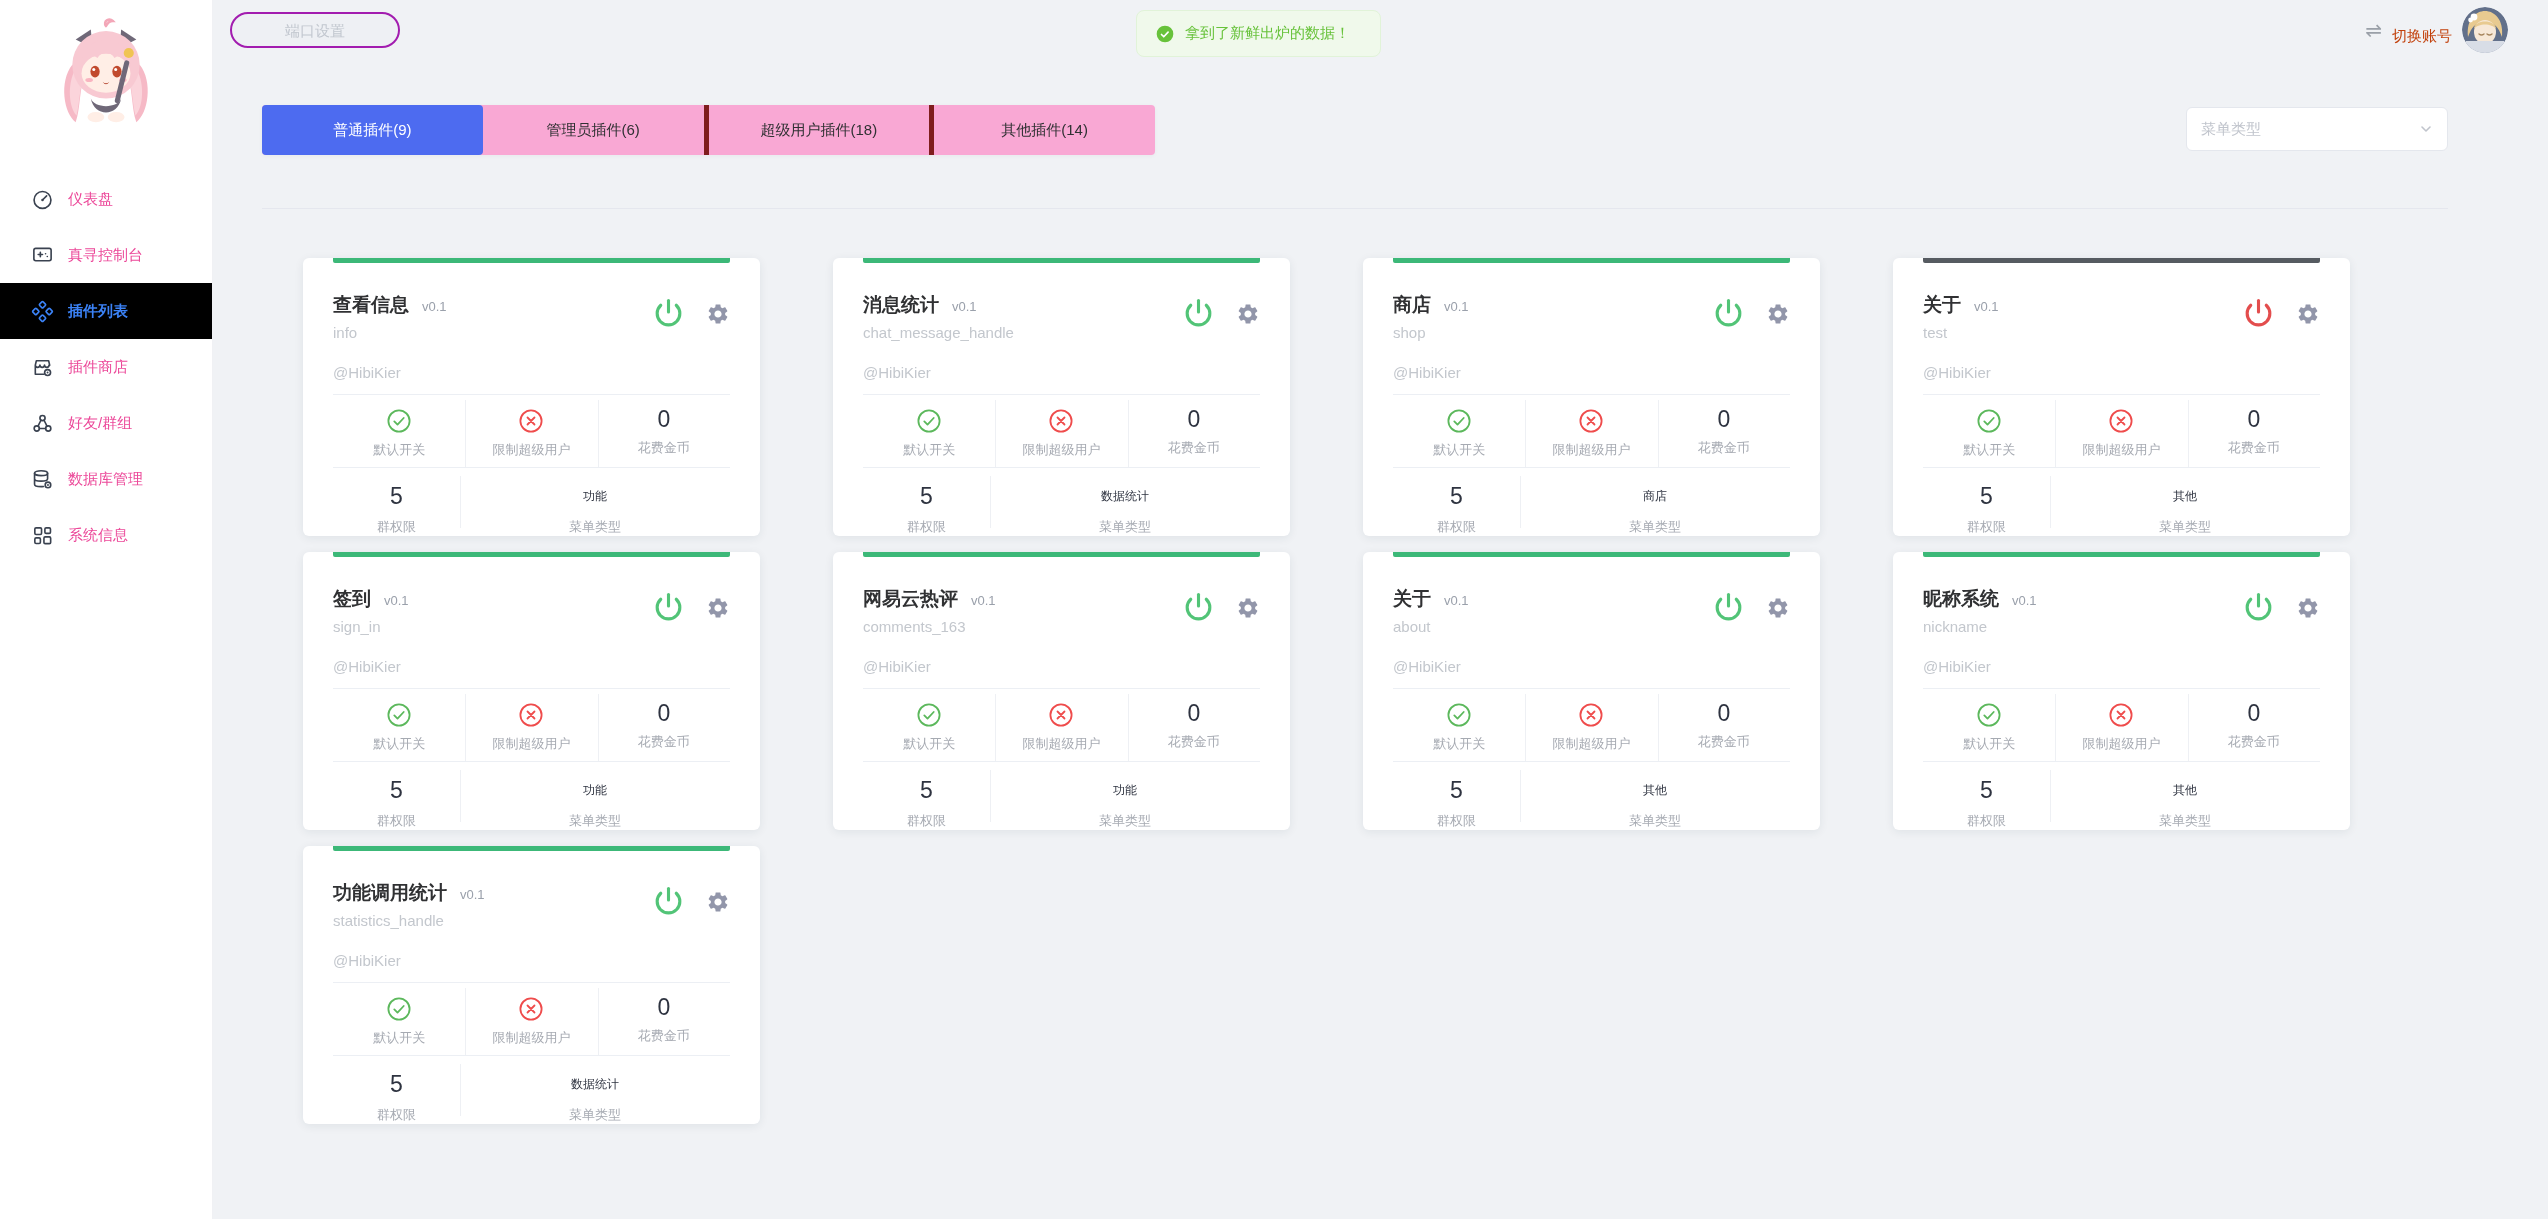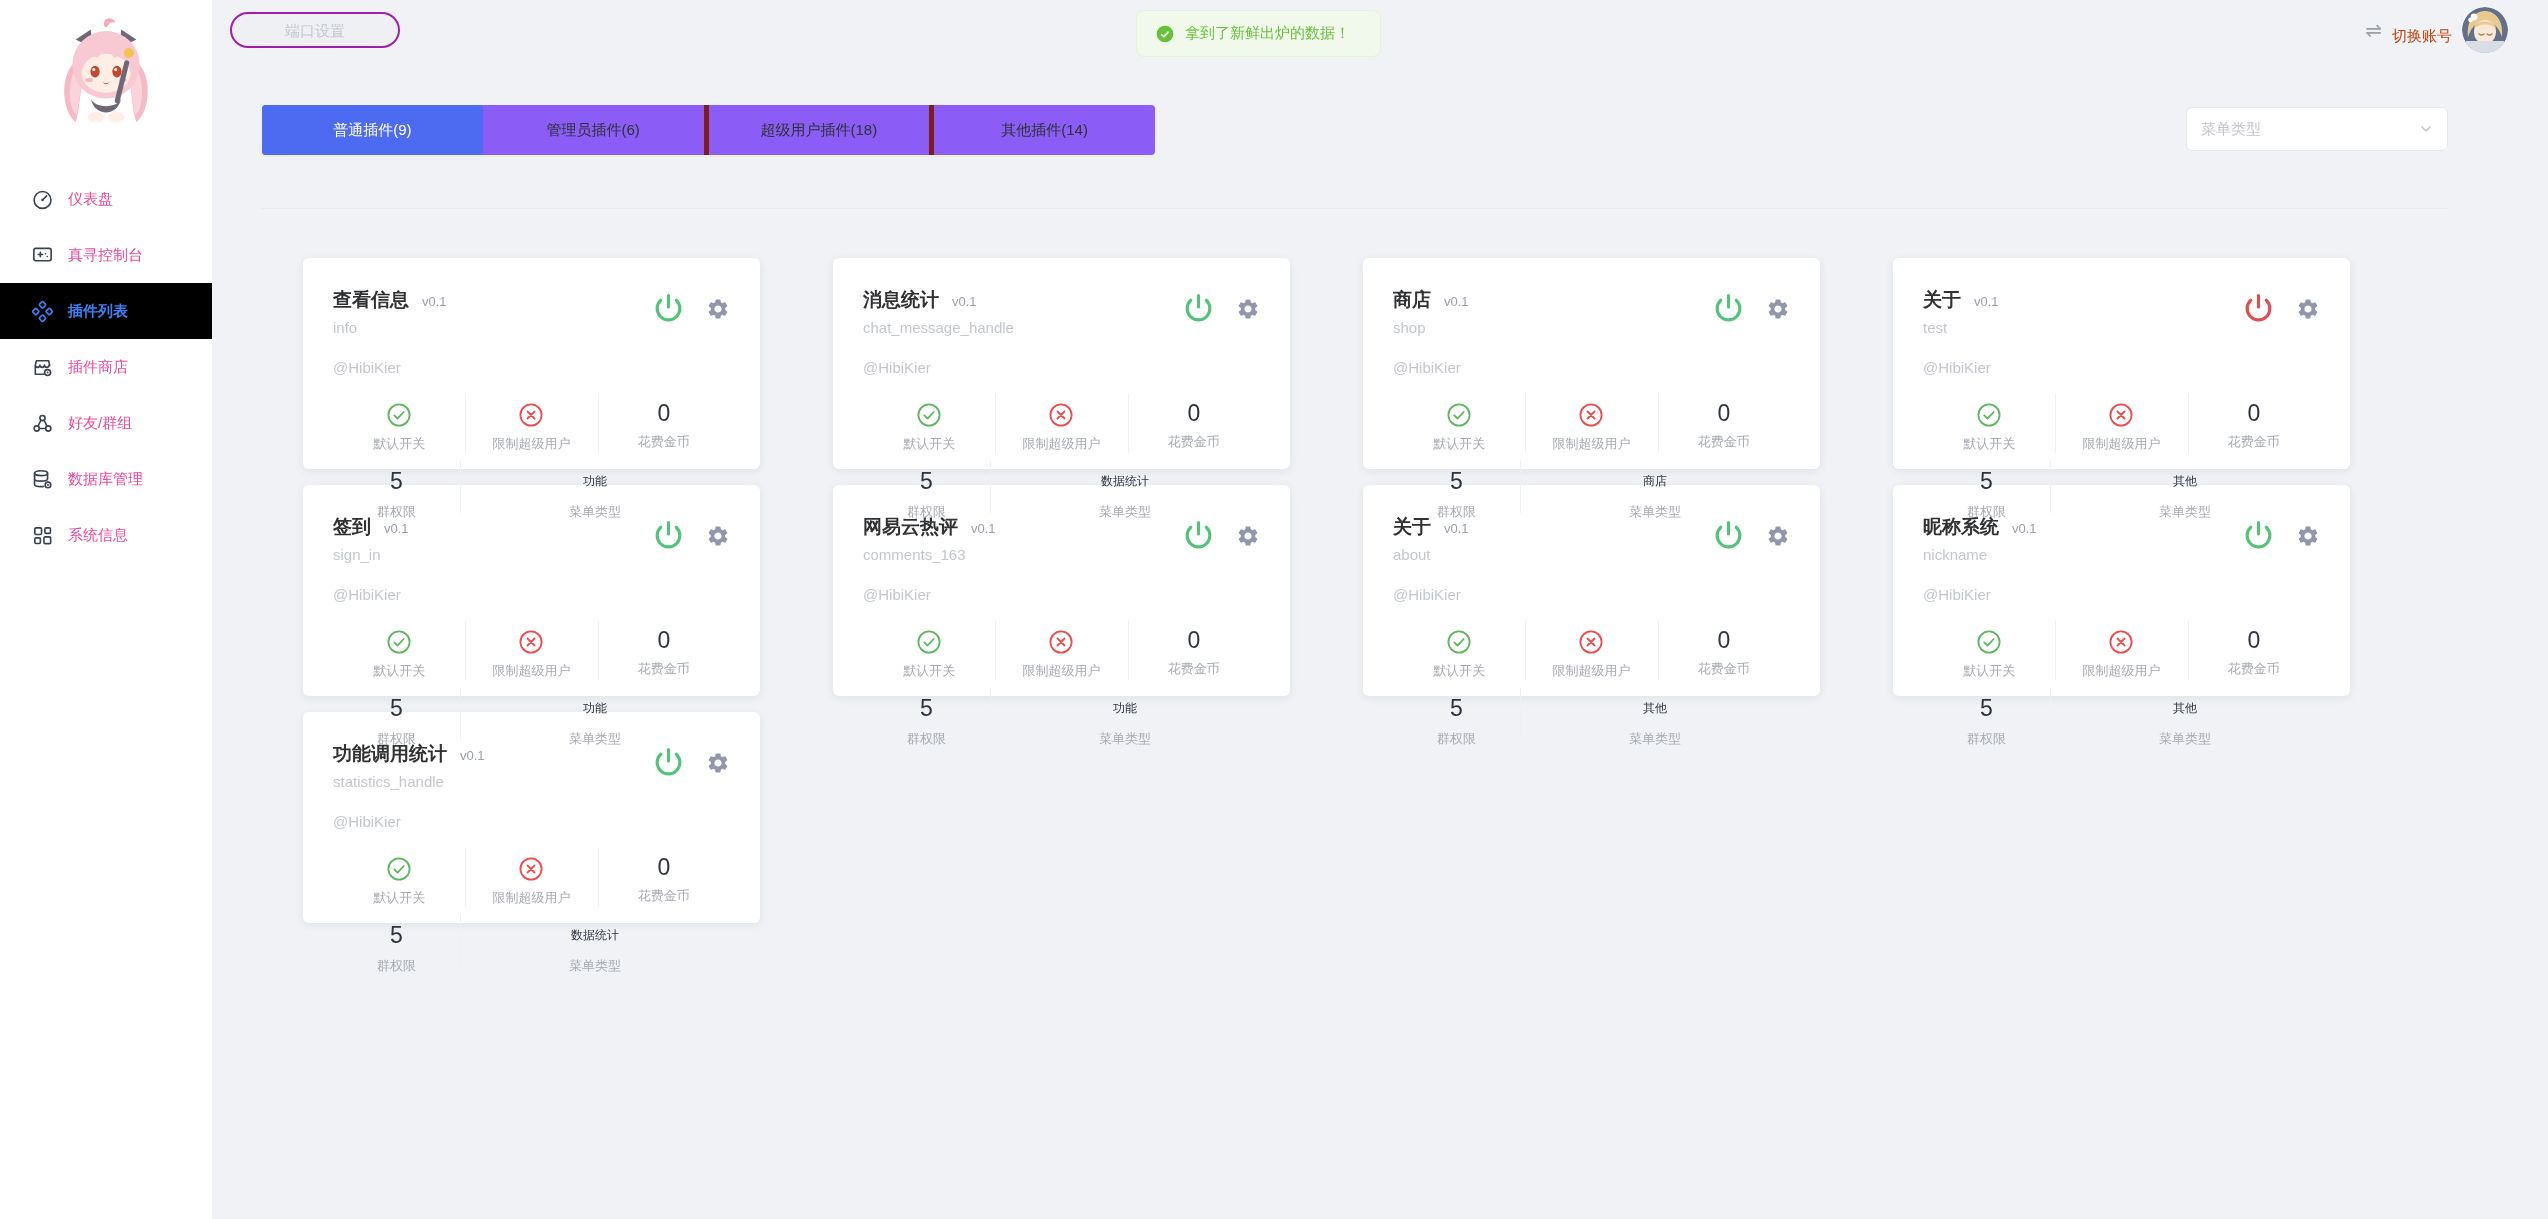--- a/index.html
+++ b/index.html
@@ -24,32 +24,32 @@
   .port-input{position:absolute;left:18px;top:12px;width:162px;height:30px;border-radius:18px;border:2px solid #a21caf;background:#eef0f4;color:#c2c7cf;font-size:15px;text-align:center;outline:none;font-family:inherit;}
   .port-input::placeholder{color:#c2c7cf;}
   .toast{position:absolute;left:924px;top:10px;height:47px;display:flex;align-items:center;gap:10px;padding:0 30px 0 18px;background:#f0f9eb;border:1px solid #e1f3d8;border-radius:8px;color:#67c23a;font-size:15px;box-sizing:border-box;}
   .account{position:absolute;right:40px;top:0;height:60px;display:flex;align-items:center;gap:10px;}
   .swap-ic{font-size:20px;color:#9aa0a8;line-height:1;}
   .account-label{font-size:15px;color:#c2410c;margin-top:12px;}
   .avatar{width:46px;height:46px;border-radius:50%;overflow:hidden;display:block;cursor:pointer;}
 
   
   .toolbar{position:relative;height:50px;margin-top:45px;}
-  .tabs{position:absolute;left:50px;top:0;width:893px;height:50px;display:flex;background:#8b5cf6;border-radius:4px;box-shadow:0 1px 4px rgba(0,0,0,.04);}
+  .tabs{position:absolute;left:50px;top:0;width:893px;height:50px;display:flex;background:#f9a8d4;border-radius:4px;box-shadow:0 1px 4px rgba(0,0,0,.04);}
   .tab{flex:1;display:flex;align-items:center;justify-content:center;font-size:15px;color:#303133;cursor:pointer;position:relative;}
   .tab + .tab{border-left:5px solid #7f1d1d;}
   .tab.active + .tab{border-left:none;}
   .tab.active{background:#4d6bf0;color:#ffffff;border-radius:4px;}
   .select{position:absolute;left:1974px;top:2px;width:262px;height:44px;background:#ffffff;border:1px solid #e4e7ed;border-radius:6px;display:flex;align-items:center;justify-content:space-between;padding:0 14px;box-sizing:border-box;cursor:pointer;}
   .select .ph{font-size:15px;color:#c0c4cc;}
   .hr{height:1px;background:#e5e7ee;margin:53px 100px 0 50px;}
 
   
   .grid{margin:49px 0 0 91px;display:grid;grid-template-columns:repeat(4,457px);column-gap:73px;row-gap:16px;}
-  .card{width:457px;height:211px;background:#ffffff;border-radius:6px;box-shadow:0 2px 10px rgba(31,45,61,.08);box-sizing:border-box;display:flex;flex-direction:column;}
+  .card{width:457px;height:278px;background:#ffffff;border-radius:6px;box-shadow:0 2px 10px rgba(31,45,61,.08);box-sizing:border-box;display:flex;flex-direction:column;}
   .card-topline{height:6px;margin:0 30px;border-radius:0 0 2px 2px;background:#3cb878;}
   .card.off .card-topline{background:#565b61;}
   .card-header{display:flex;justify-content:space-between;align-items:flex-start;padding:30px 30px 0 30px;}
   .title-row{display:flex;align-items:baseline;gap:13px;}
   .card-title{font-size:19px;font-weight:bold;color:#303133;line-height:24px;}
   .card-version{font-size:13px;color:#9aa0ab;}
   .card-sub{margin-top:7px;font-size:15px;color:#c3c7cd;display:flex;gap:23px;flex-direction:column;}
   .card-actions{display:flex;align-items:center;gap:21px;margin-top:4px;}
   .power{width:33px;height:33px;color:#52c477;cursor:pointer;display:flex;}
   .card.off .power{color:#e34d4d;}

